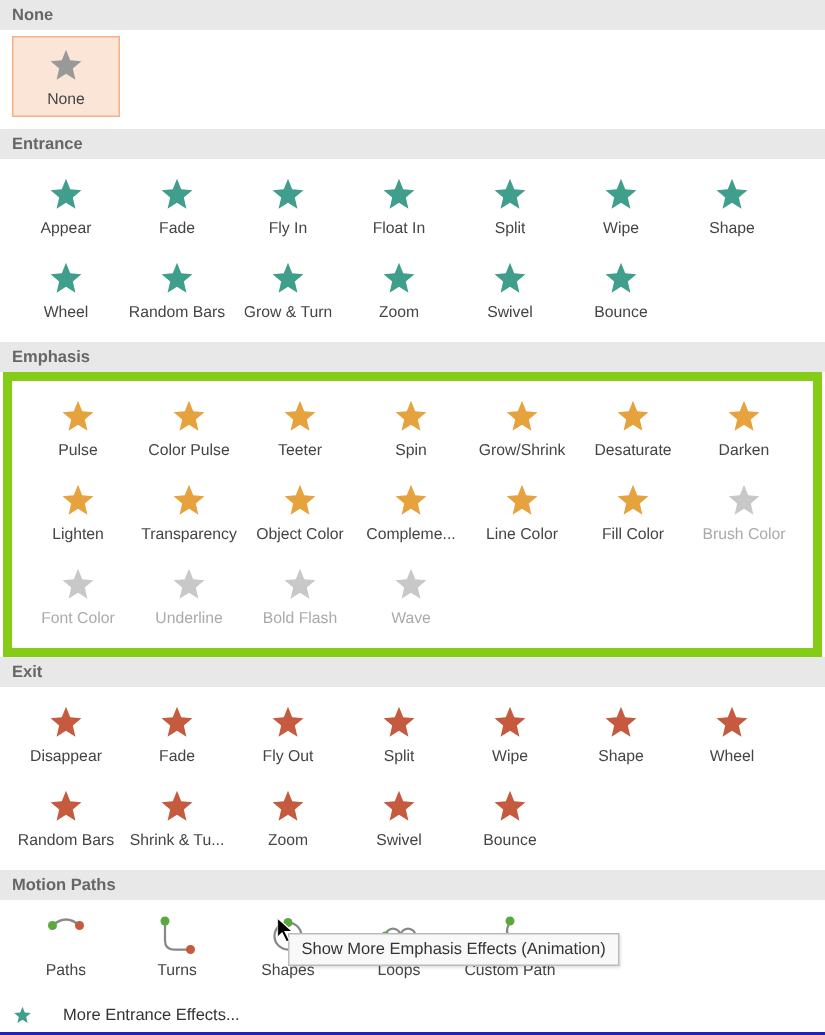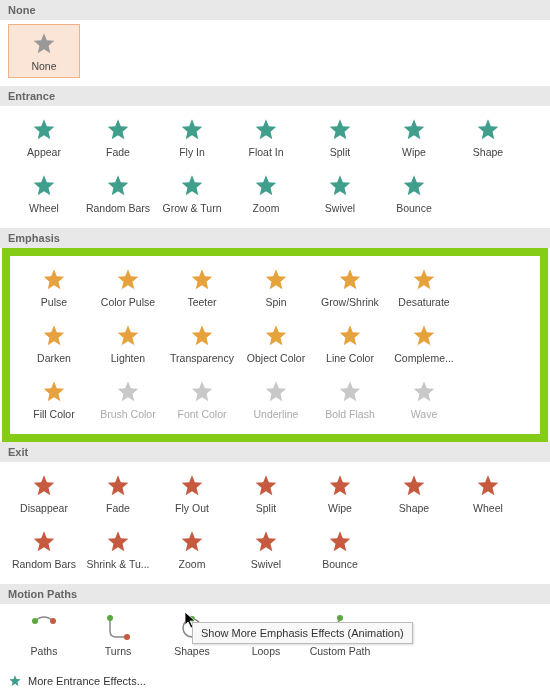--- a/index.html
+++ b/index.html
@@ -4,23 +4,23 @@
 <style>
   * { box-sizing: border-box; margin: 0; padding: 0; }
   body { font-family: "Segoe UI", Tahoma, sans-serif; font-size: 11px; background: #fff; width: 550px; }
   .section-header { background: #e8e8e8; color: #666; font-weight: bold; padding: 4px 8px; font-size: 11px; }
   .gallery { display: flex; flex-wrap: wrap; padding: 4px 8px 8px 8px; gap: 2px; }
   .item { width: 72px; height: 54px; display: flex; flex-direction: column; align-items: center; justify-content: center; cursor: pointer; }
   .item.selected { background: #fbe5d6; border: 1px solid #f4b183; }
   .item .icon { width: 28px; height: 28px; display: flex; align-items: center; justify-content: center; }
   .item .label { font-size: 10.5px; color: #444; margin-top: 2px; text-align: center; white-space: nowrap; overflow: hidden; max-width: 68px; text-overflow: ellipsis; }
   .item.disabled .label { color: #aaa; }
-  .emphasis-box { border: 8px solid #84cc16; margin: 0 2px; }
+  .emphasis-box { border: 6px solid #84cc16; margin: 0 2px; }
   .more-list { }
-  .more-row { display: flex; align-items: center; padding: 4px 8px; gap: 6px; cursor: pointer; }
+  .more-row { display: flex; align-items: center; padding: 4px 8px; gap: 20px; cursor: pointer; }
   .more-row .micon { width: 14px; height: 14px; display:flex; align-items:center; justify-content:center; }
   .more-row .mtext { font-size: 11px; color: #333; }
   .more-row.highlighted { border: 2px solid #2020c0; background: #fbe5d6; padding: 2px 6px; }
   .tooltip { position: absolute; left: 192px; top: 622px; background: #f8f8f8; border: 1px solid #bbb; padding: 4px 8px; font-size: 11px; color: #333; box-shadow: 1px 1px 2px rgba(0,0,0,.15); z-index: 10; text-align: center; }
   .cursor { position:absolute; left:185px; top:612px; z-index:11; pointer-events:none; }
   svg.star-base { display:block; }
   .motion-item .icon { height: 30px; }
 </style>
 </head>
 <body>
@@ -226,29 +226,29 @@
   </svg>
           </span>
       <span class="label">Object Color</span>
     </div>
         <div class="item">
       <span class="icon">
             <svg class="star-base" width="26" height="26" viewBox="0 0 24 24">
     <polygon points="12,2 14.6,8.5 21.5,9 16.2,13.6 17.8,20.5 12,16.8 6.2,20.5 7.8,13.6 2.5,9 9.4,8.5" fill="#e6a23c" stroke="#e6a23c" stroke-width="0"></polygon>
   </svg>
           </span>
+      <span class="label">Compleme...</span>
+    </div>
+        <div class="item">
+      <span class="icon">
+            <svg class="star-base" width="26" height="26" viewBox="0 0 24 24">
+    <polygon points="12,2 14.6,8.5 21.5,9 16.2,13.6 17.8,20.5 12,16.8 6.2,20.5 7.8,13.6 2.5,9 9.4,8.5" fill="#e6a23c" stroke="#e6a23c" stroke-width="0"></polygon>
+  </svg>
+          </span>
       <span class="label">Line Color</span>
-    </div>
-        <div class="item">
-      <span class="icon">
-            <svg class="star-base" width="26" height="26" viewBox="0 0 24 24">
-    <polygon points="12,2 14.6,8.5 21.5,9 16.2,13.6 17.8,20.5 12,16.8 6.2,20.5 7.8,13.6 2.5,9 9.4,8.5" fill="#e6a23c" stroke="#e6a23c" stroke-width="0"></polygon>
-  </svg>
-          </span>
-      <span class="label">Compleme...</span>
     </div>
         <div class="item">
       <span class="icon">
             <svg class="star-base" width="26" height="26" viewBox="0 0 24 24">
     <polygon points="12,2 14.6,8.5 21.5,9 16.2,13.6 17.8,20.5 12,16.8 6.2,20.5 7.8,13.6 2.5,9 9.4,8.5" fill="#e6a23c" stroke="#e6a23c" stroke-width="0"></polygon>
   </svg>
           </span>
       <span class="label">Fill Color</span>
     </div>
         <div class="item disabled">

